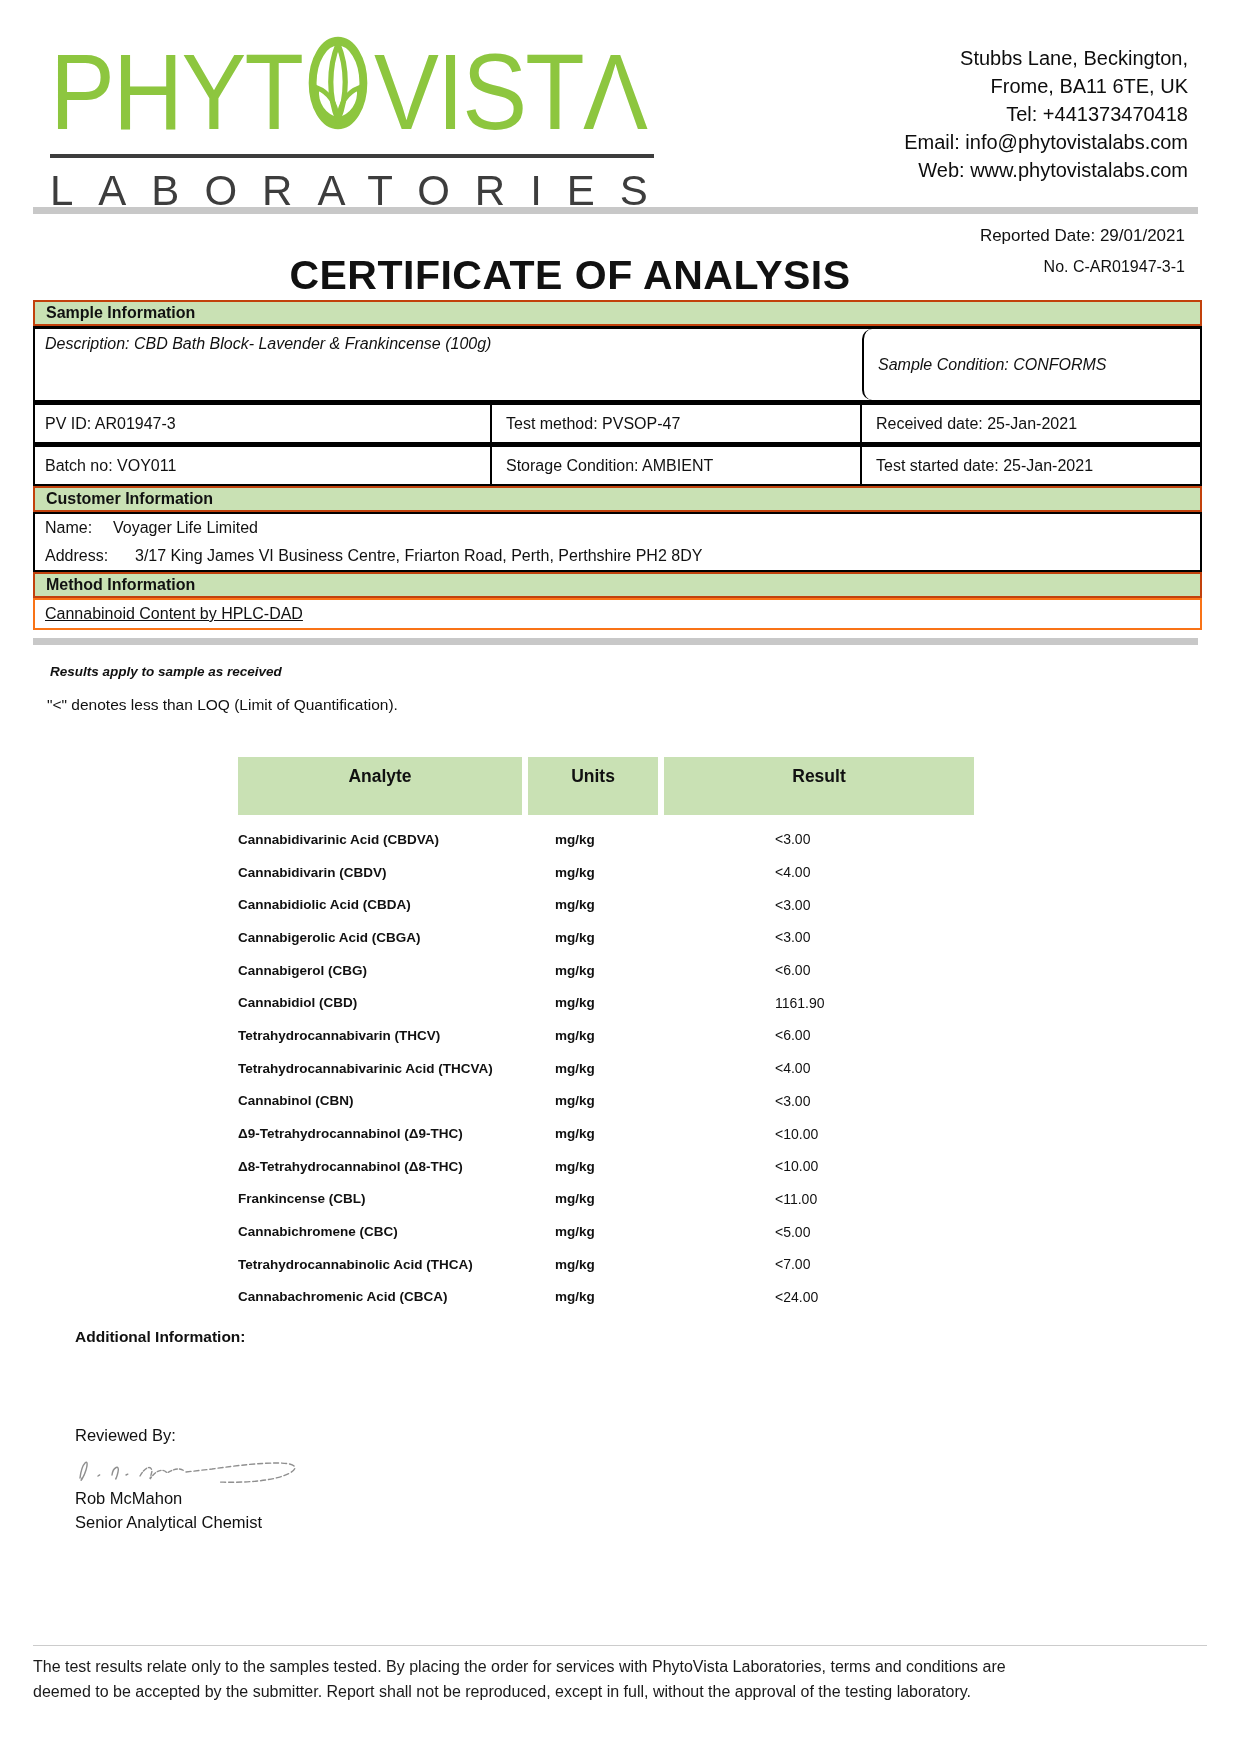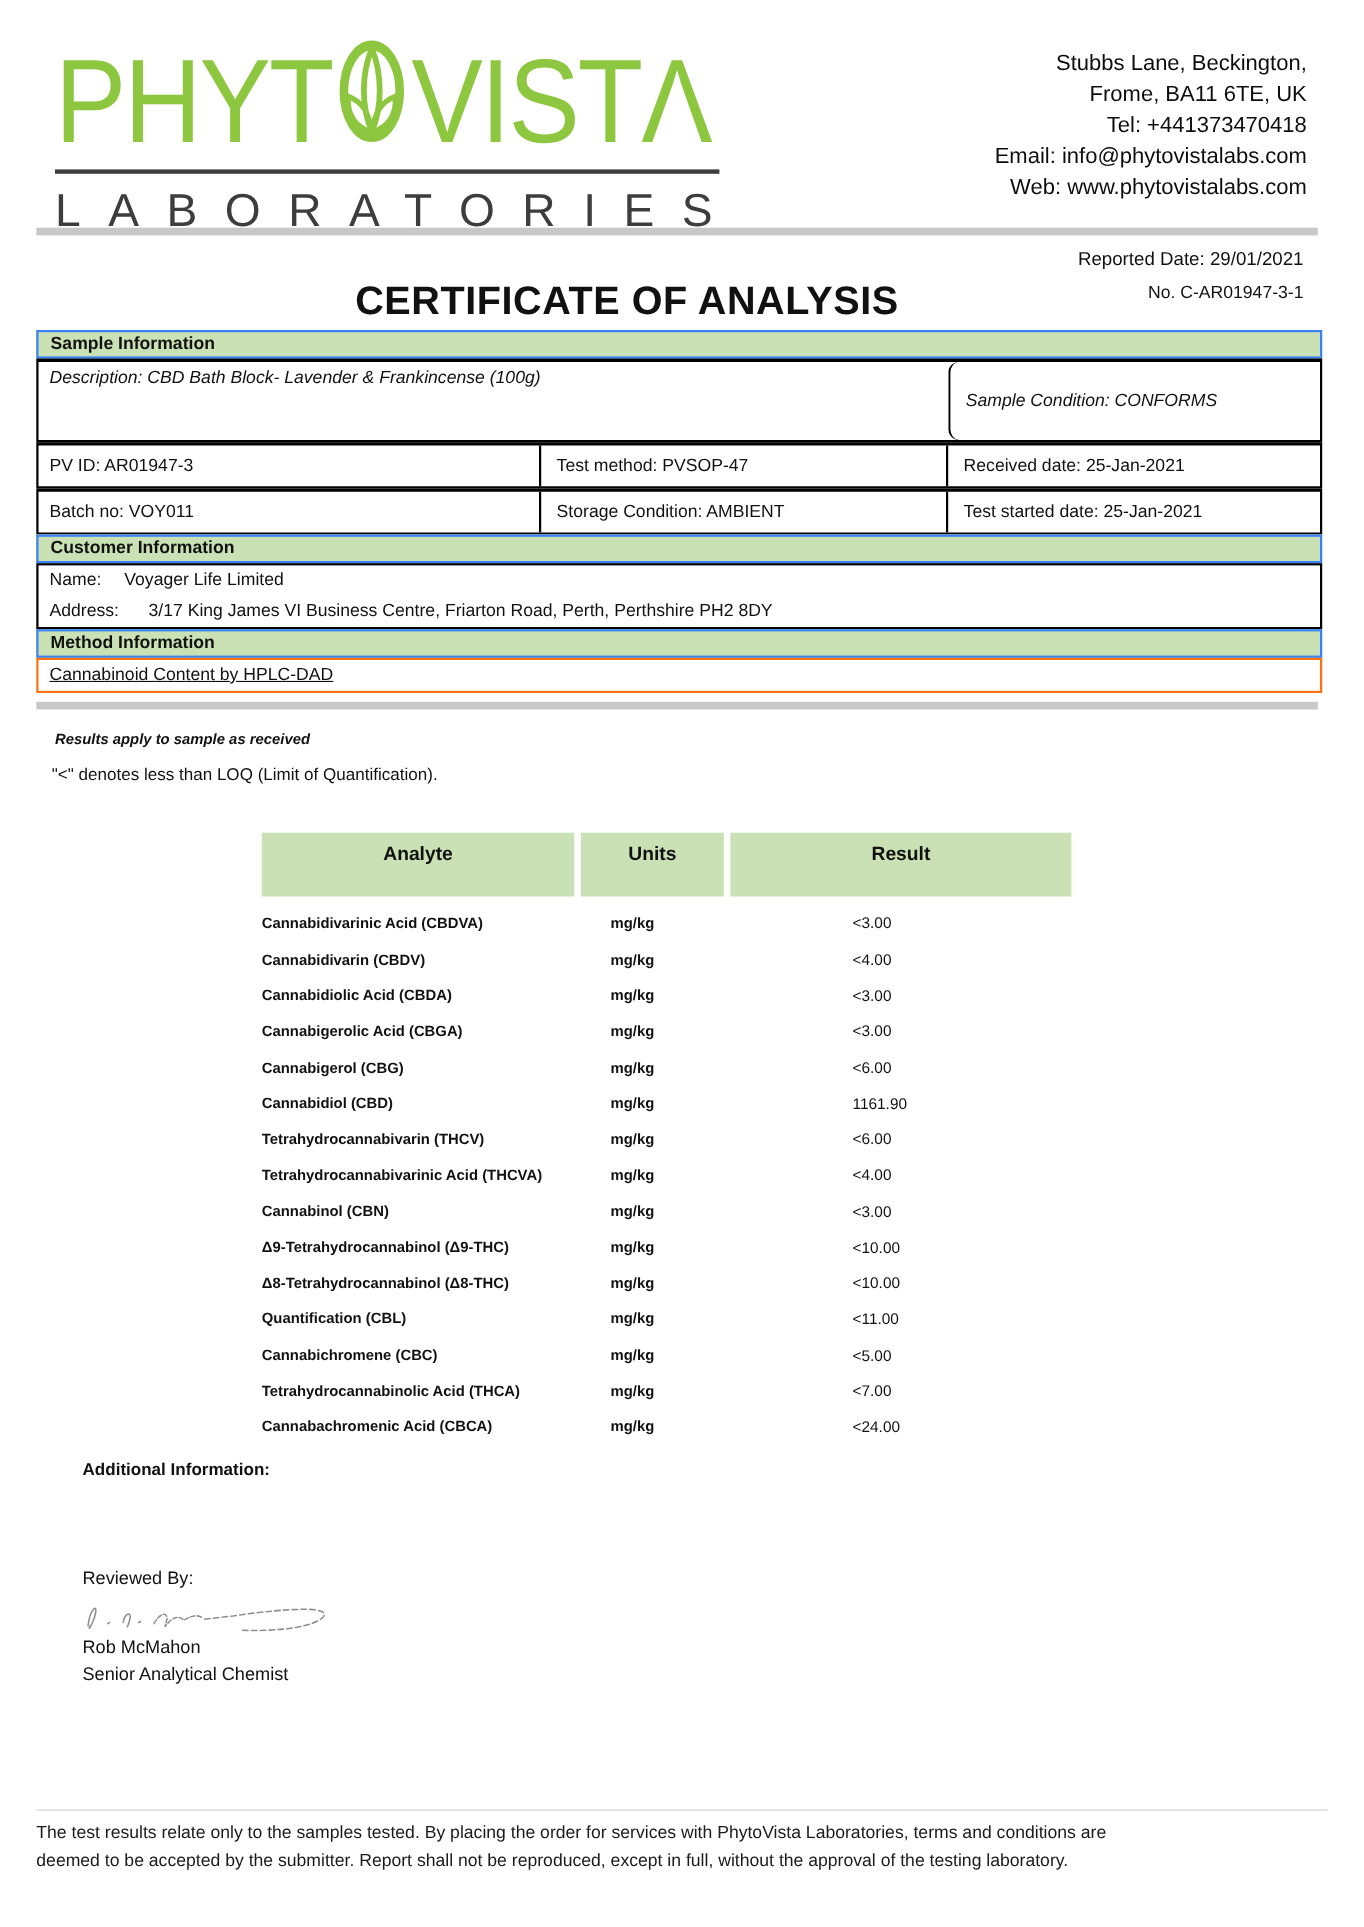--- a/index.html
+++ b/index.html
@@ -37,29 +37,29 @@
   .contact{
     position:absolute;top:44px;right:52px;
     text-align:right;font-size:20px;line-height:28px;color:#0d0d0d;
   }
   .gray-bar{position:absolute;left:33px;width:1165px;height:7px;background:var(--gray-bar);}
   #graybar1{top:207px;}
   #graybar2{top:638px;}
   .reported-date{position:absolute;right:55px;top:226px;font-size:17px;}
   .doc-title{
     position:absolute;left:570px;top:252px;transform:translateX(-50%);
-    font-size:36px;font-weight:bold;letter-spacing:0.5px;white-space:nowrap;
+    font-size:41px;font-weight:bold;letter-spacing:0.5px;white-space:nowrap;
   }
   .report-no{position:absolute;right:55px;top:258px;font-size:16px;}
 
   
   .info-wrap{position:absolute;left:33px;top:300px;width:1169px;font-size:16px;}
   .g-bar{
     height:26px;background:var(--bar-green);
-    border:2px solid #3b82f6;
+    border:2px solid #c2410c;
     font-weight:bold;font-size:16px;line-height:21px;padding-left:11px;
   }
   .row{display:flex;border:2px solid #000;border-top-width:3px;}
   .desc-row{height:76px;font-style:italic;}
   .desc-cell{width:827px;padding:6px 10px;}
   .cond-cell{flex:1;border-left:2px solid #000;display:flex;align-items:center;padding-left:14px;border-radius:10px;}
   .triple-row{height:42px;}
   .triple-row .c1{width:455px;display:flex;align-items:center;padding-left:10px;}
   .triple-row .c2{width:372px;display:flex;align-items:center;padding-left:14px;border-left:2px solid #000;border-right:2px solid #000;}
   .triple-row .c3{flex:1;display:flex;align-items:center;padding-left:14px;}
@@ -240,21 +240,21 @@
           <span class="a">Δ9-Tetrahydrocannabinol (Δ9-THC)</span>
           <span class="u">mg/kg</span>
           <span class="r">&lt;10.00</span>
         </div>
         <div class="res-row">
           <span class="a">Δ8-Tetrahydrocannabinol (Δ8-THC)</span>
           <span class="u">mg/kg</span>
           <span class="r">&lt;10.00</span>
         </div>
         <div class="res-row">
-          <span class="a">Quantification (CBL)</span>
+          <span class="a">Frankincense (CBL)</span>
           <span class="u">mg/kg</span>
           <span class="r">&lt;11.00</span>
         </div>
         <div class="res-row">
           <span class="a">Cannabichromene (CBC)</span>
           <span class="u">mg/kg</span>
           <span class="r">&lt;5.00</span>
         </div>
         <div class="res-row">
           <span class="a">Tetrahydrocannabinolic Acid (THCA)</span>

